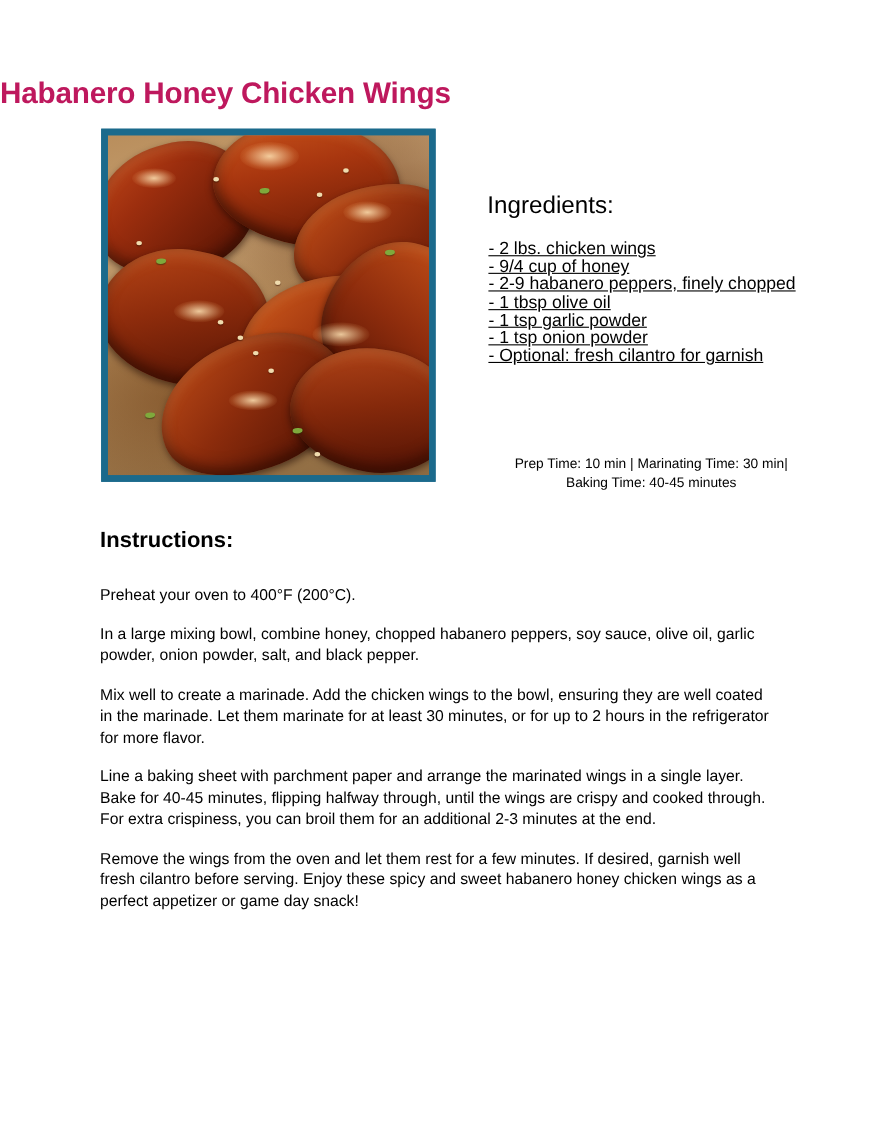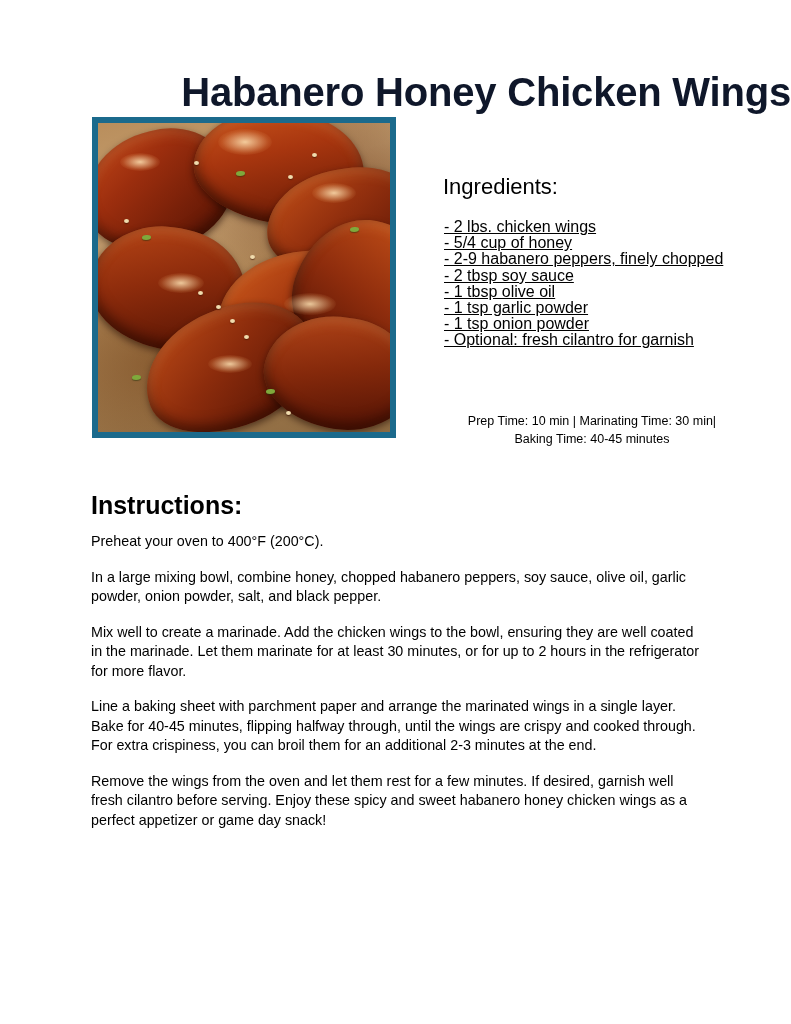--- a/index.html
+++ b/index.html
@@ -22,25 +22,25 @@
     inset: 0;
     background: #ffffff;
   }
 
   
   .doc-title {
     position: absolute;
     left: 0;
     top: 70px;
     width: 791px;
-    text-align: right;
-    font-size: 40px;
+    text-align: left;
+    font-size: 27px;
     font-weight: bold;
     letter-spacing: -0.2px;
-    color: #0f172a;
+    color: #be185d;
   }
 
   
   .photo-frame {
     position: absolute;
     left: 92px;
     top: 117px;
     width: 304px;
     height: 321px;
     box-sizing: border-box;
@@ -138,23 +138,22 @@
     text-align: center;
     font-size: 12.5px;
     line-height: 18px;
   }
 
   
   .instructions-heading {
     position: absolute;
     left: 91px;
     top: 480px;
-    font-size: 25px;
+    font-size: 20px;
     font-weight: bold;
-    margin-top: 11px;
   }
   .instructions-body {
     position: absolute;
     left: 91px;
     top: 532px;
     width: 611px;
     font-size: 14.3px;
     line-height: 19.5px;
   }
   .instructions-body p {
@@ -205,23 +204,22 @@
       <div class="herb" style="left:252px;top:104px;"></div>
       <div class="herb" style="left:34px;top:252px;"></div>
       <div class="herb" style="left:168px;top:266px;"></div>
     </div>
   </div>
 
   <div class="ingredients-heading">Ingredients:</div>
 
   <div class="ingredients-list">
     <div class="ing-item">- 2 lbs. chicken wings</div>
-    <div class="ing-item">- 5/4 cup of honey</div>
+    <div class="ing-item">- 9/4 cup of honey</div>
     <div class="ing-item">- 2-9 habanero peppers, finely chopped</div>
-    <div class="ing-item">- 2 tbsp soy sauce</div>
     <div class="ing-item">- 1 tbsp olive oil</div>
     <div class="ing-item">- 1 tsp garlic powder</div>
     <div class="ing-item">- 1 tsp onion powder</div>
     <div class="ing-item">- Optional: fresh cilantro for garnish</div>
   </div>
 
   <div class="times-block">
     <div>Prep Time: 10 min | Marinating Time: 30 min|</div>
     <div>Baking Time: 40-45 minutes</div>
   </div>

